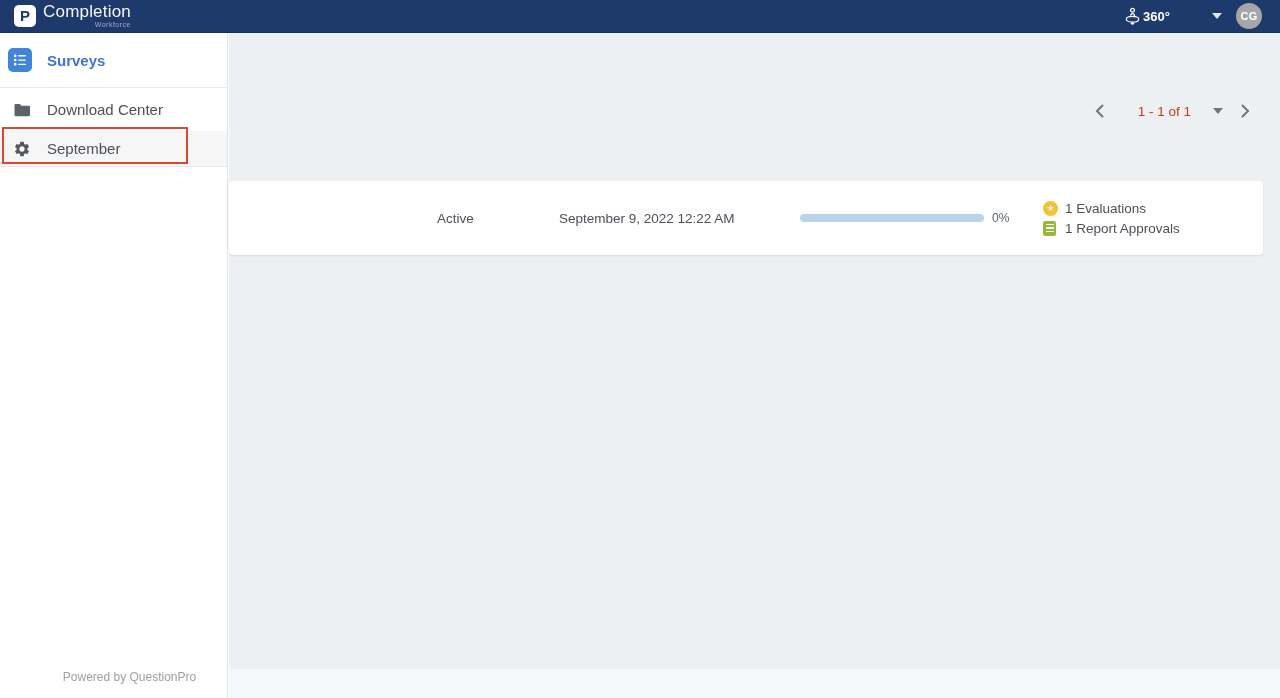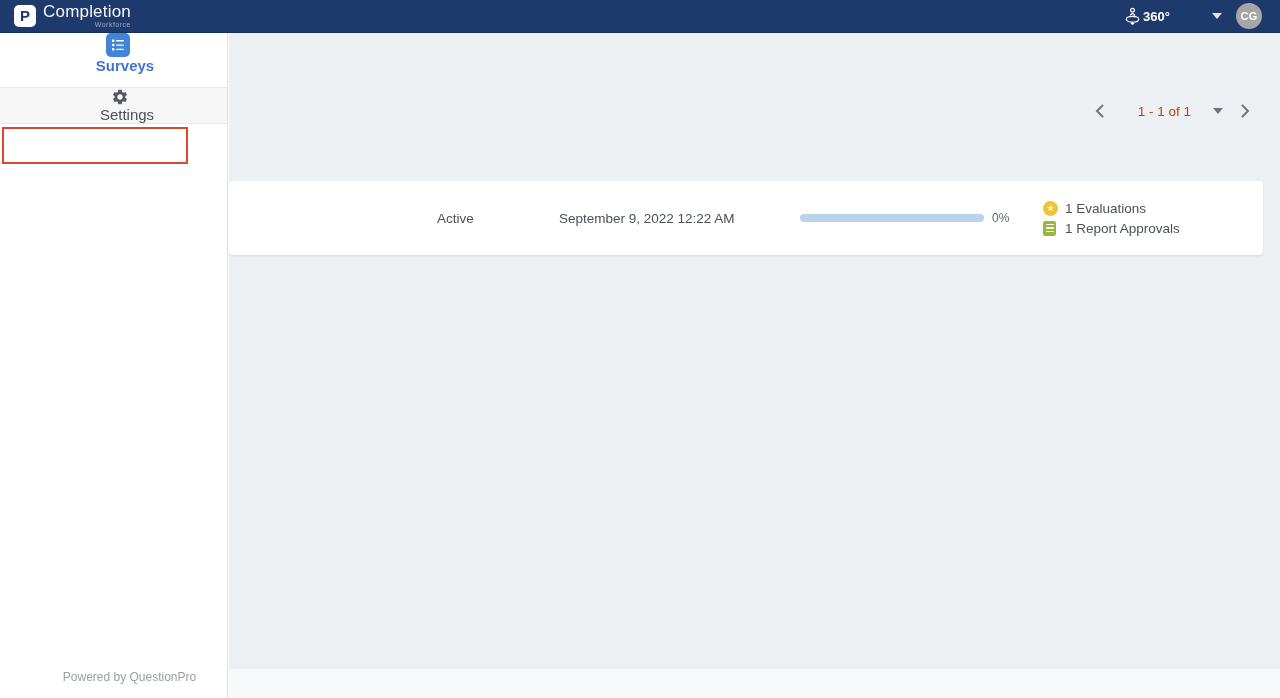--- a/index.html
+++ b/index.html
@@ -35,21 +35,21 @@
     display:flex; align-items:center; justify-content:center;
     margin-left:14px; margin-right:18px; cursor:pointer; letter-spacing:.3px;
   }
 
   
   .sidebar {
     position:absolute; left:0; top:33px; width:228px; height:665px;
     background:#ffffff; border-right:1px solid #dde1e5;
     display:flex; flex-direction:column;
   }
-  .side-item { display:flex; align-items:center; cursor:pointer;flex-direction:column; }
+  .side-item { display:flex; align-items:center; cursor:pointer; }
   .side-surveys { height:55px; border-bottom:1px solid #e7eaec; padding-left:8px; }
   .surveys-icon-box {
     width:24px; height:24px; border-radius:5px; background:#4184d8;
     display:flex; align-items:center; justify-content:center;
   }
   .surveys-label { margin-left:15px; color:#3f74d4; font-size:15px; font-weight:bold; }
   .side-download { height:43px; padding-left:12px; }
   .side-settings { height:36px; padding-left:12px; background:#f6f6f7; border-bottom:1px solid #e7eaec; }
   .side-icon { width:20px; display:flex; align-items:center; justify-content:center; }
   .side-label { margin-left:15px; color:#4b5158; font-size:15px; font-weight:500; }
@@ -167,27 +167,35 @@
           <rect x="1" y="1.5" width="2.4" height="2.4" rx="0.6" fill="#ffffff"></rect>
           <rect x="5" y="2.1" width="8" height="1.4" rx="0.7" fill="#ffffff"></rect>
           <rect x="1" y="5.8" width="2.4" height="2.4" rx="0.6" fill="#ffffff"></rect>
           <rect x="5" y="6.4" width="8" height="1.4" rx="0.7" fill="#ffffff"></rect>
           <rect x="1" y="10.1" width="2.4" height="2.4" rx="0.6" fill="#ffffff"></rect>
           <rect x="5" y="10.7" width="8" height="1.4" rx="0.7" fill="#ffffff"></rect>
         </svg>
       </span>
       <span class="surveys-label">Surveys</span>
     </div>
+    <div class="side-item side-download">
+      <span class="side-icon">
+        <svg width="18" height="16" viewBox="0 0 18 16">
+          <path d="M1.5 3.2c0-.7.5-1.2 1.2-1.2h4.1l1.7 1.8h7.3c.7 0 1.2.5 1.2 1.2v8c0 .7-.5 1.2-1.2 1.2H2.7c-.7 0-1.2-.5-1.2-1.2V3.2z" fill="#5c6368"></path>
+        </svg>
+      </span>
+      <span class="side-label">Download Center</span>
+    </div>
     <div class="side-item side-settings">
       <span class="side-icon">
         <svg width="18" height="18" viewBox="0 0 24 24">
           <path fill="#55595e" d="M19.14,12.94c0.04-0.3,0.06-0.61,0.06-0.94c0-0.32-0.02-0.64-0.07-0.94l2.03-1.58c0.18-0.14,0.23-0.41,0.12-0.61 l-1.92-3.32c-0.12-0.22-0.37-0.29-0.59-0.22l-2.39,0.96c-0.5-0.38-1.03-0.7-1.62-0.94L14.4,2.81c-0.04-0.24-0.24-0.41-0.48-0.41 h-3.84c-0.24,0-0.43,0.17-0.47,0.41L9.25,5.35C8.66,5.59,8.12,5.92,7.63,6.29L5.24,5.33c-0.22-0.08-0.47,0-0.59,0.22L2.74,8.87 C2.62,9.08,2.66,9.34,2.86,9.48l2.03,1.58C4.84,11.36,4.8,11.69,4.8,12s0.02,0.64,0.07,0.94l-2.03,1.58 c-0.18,0.14-0.23,0.41-0.12,0.61l1.92,3.32c0.12,0.22,0.37,0.29,0.59,0.22l2.39-0.96c0.5,0.38,1.03,0.7,1.62,0.94l0.36,2.54 c0.05,0.24,0.24,0.41,0.48,0.41h3.84c0.24,0,0.44-0.17,0.47-0.41l0.36-2.54c0.59-0.24,1.13-0.56,1.62-0.94l2.39,0.96 c0.22,0.08,0.47,0,0.59-0.22l1.92-3.32c0.12-0.22,0.07-0.47-0.12-0.61L19.14,12.94z M12,15.6c-1.98,0-3.6-1.62-3.6-3.6 s1.62-3.6,3.6-3.6s3.6,1.62,3.6,3.6S13.98,15.6,12,15.6z"></path>
         </svg>
       </span>
-      <span class="side-label">Settings</span>
+      <span class="side-label">September</span>
     </div>
     <div class="sidebar-footer">Powered by QuestionPro</div>
   </nav>
 
   <div class="settings-highlight"></div>
 
   <main class="main">
     <div class="main-bottom-strip"></div>
 
     <div class="pagination">

